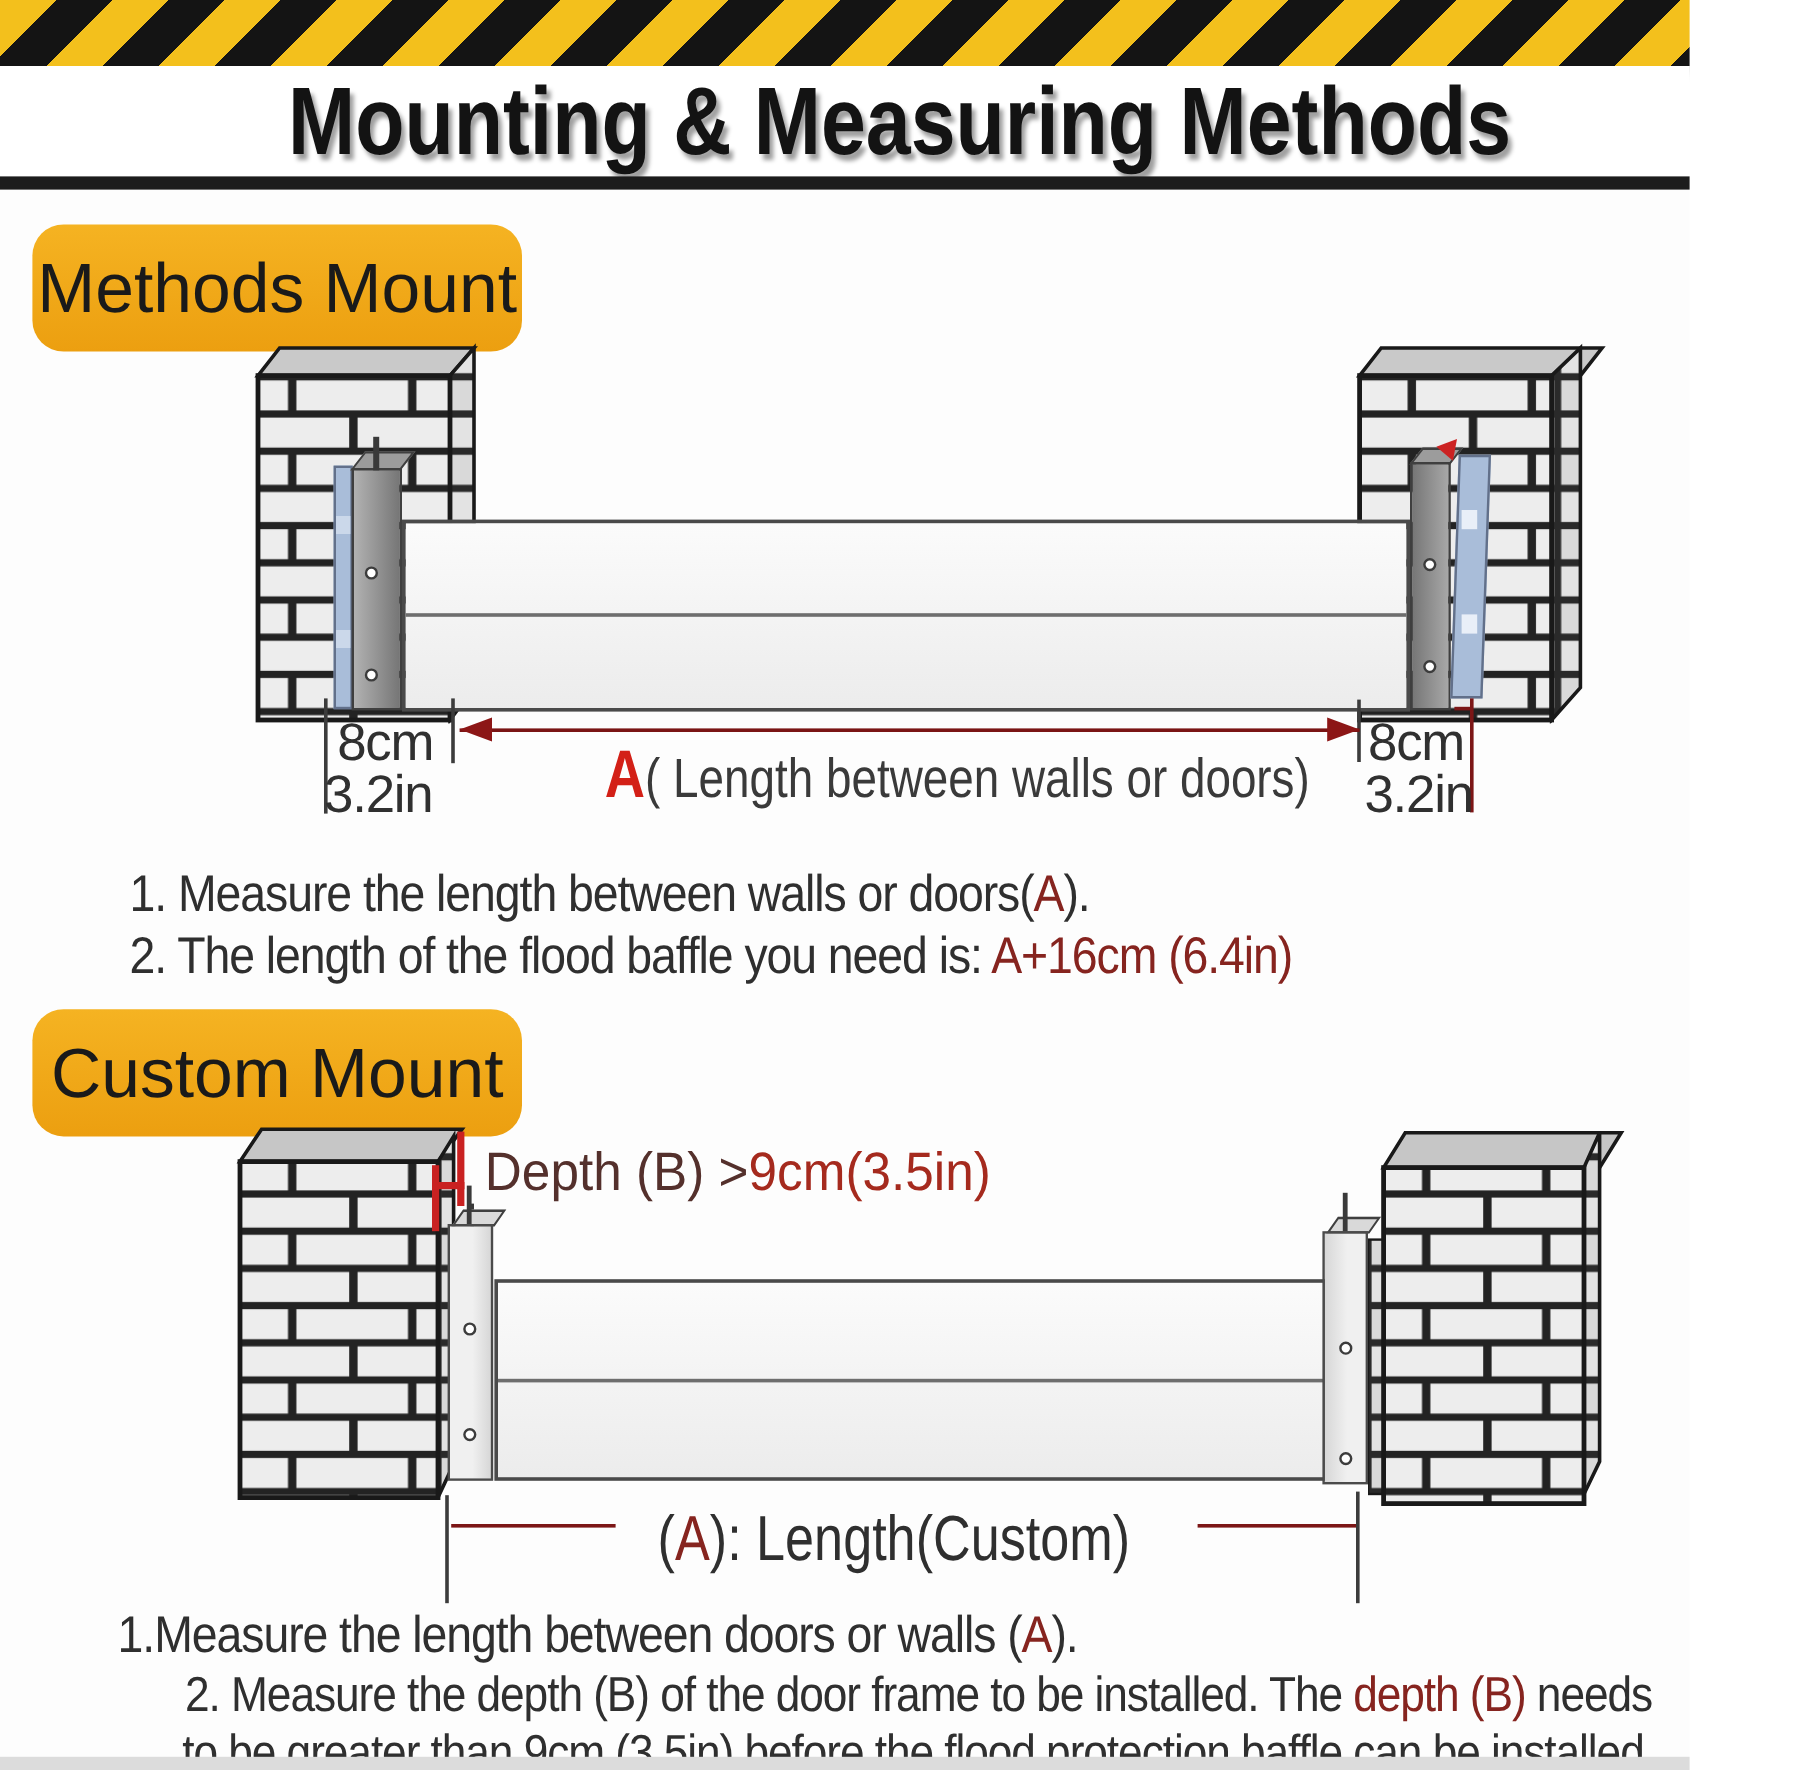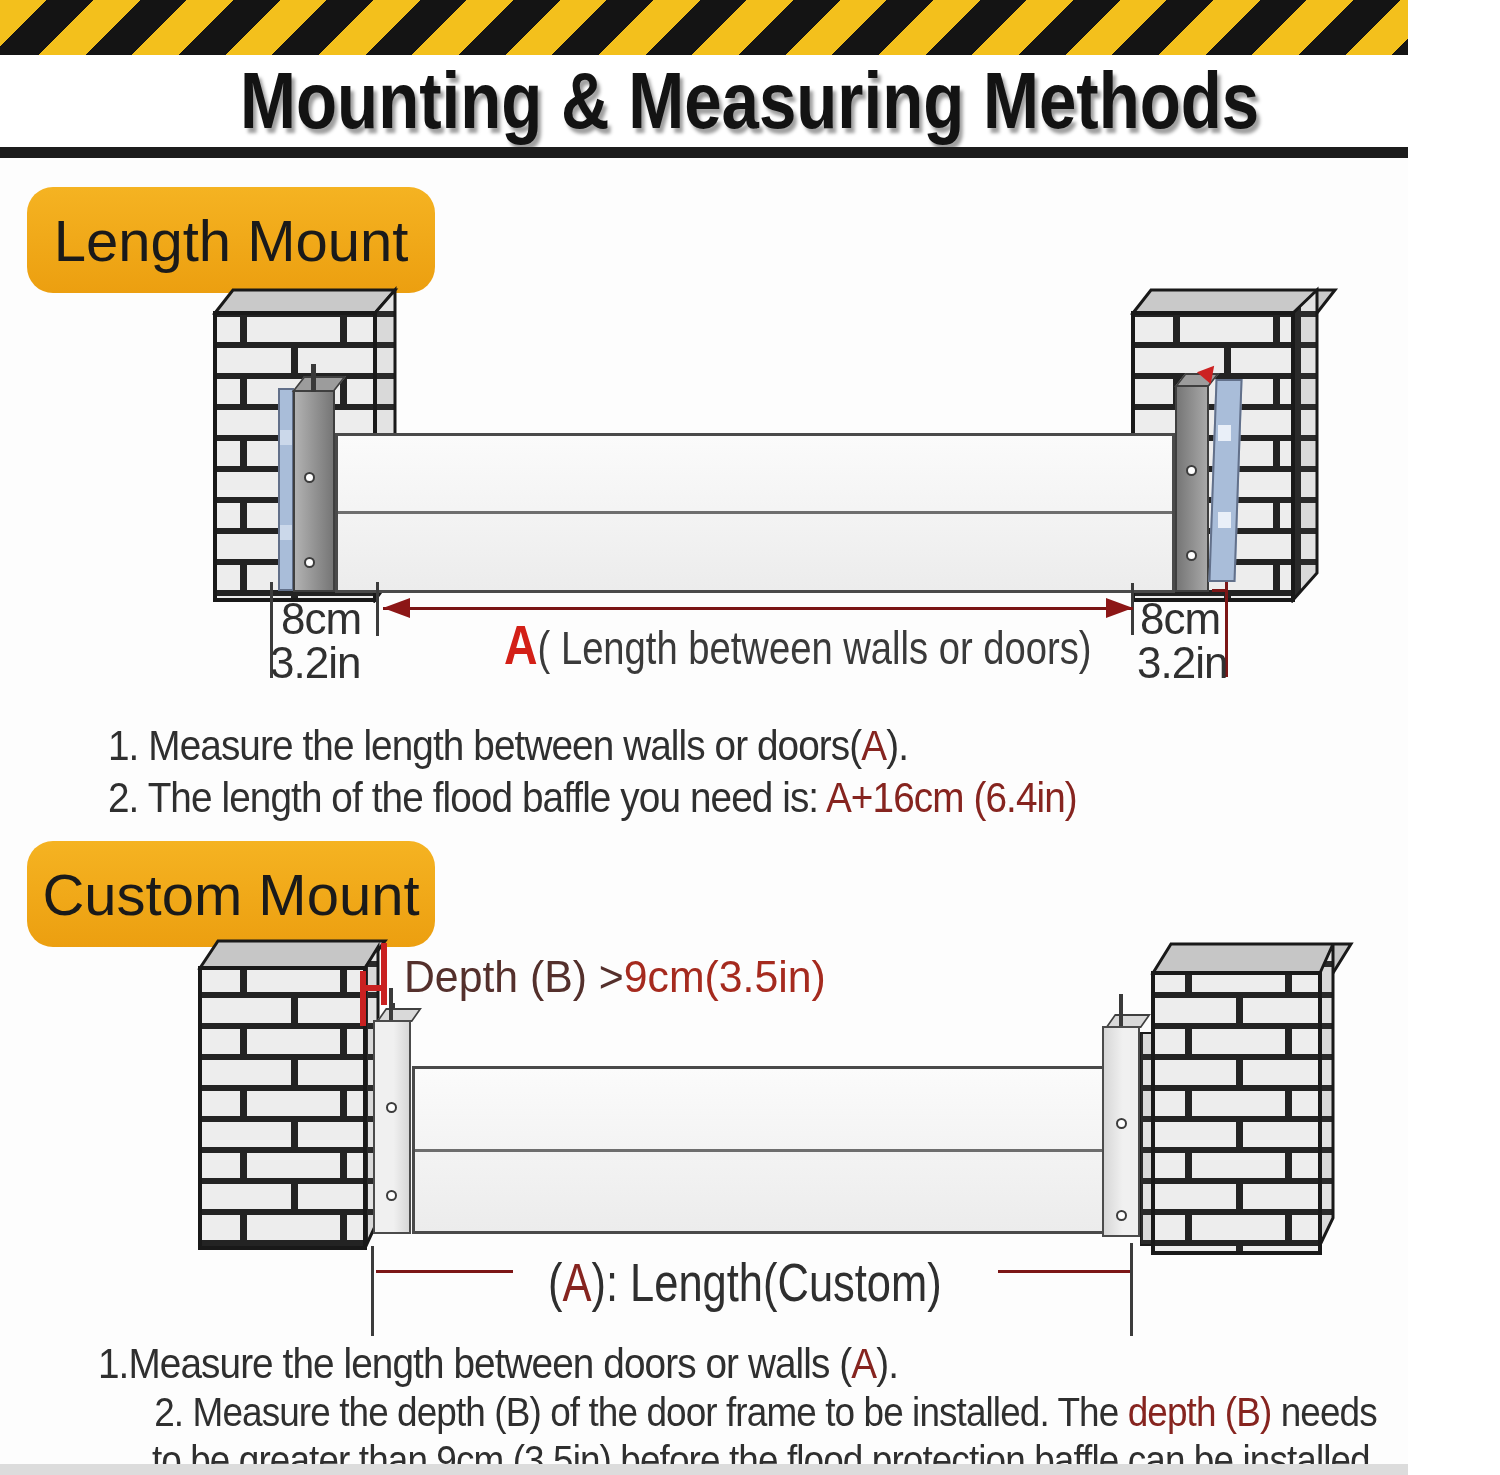--- a/index.html
+++ b/index.html
@@ -82,21 +82,21 @@
     </defs>
   </svg>
 
   <div class="abs tape"></div>
   <div class="abs title-band">
     <h1 class="title">Mounting &amp; Measuring Methods</h1>
   </div>
   <div class="abs dark-bar"></div>
 
   <div class="abs badge badge-outside">
-    <span>Length Mount</span>
+    <span>Methods Mount</span>
   </div>
 
   <svg class="abs" style="left:195px;top:283px" width="232" height="320">
     <polygon points="20,30 38,7 200,7 180,30" fill="#c9c9c9" stroke="#191919" stroke-width="3"></polygon>
     <polygon points="180,30 200,7 200,290 180,317" fill="url(#brickSidePat)" stroke="#191919" stroke-width="3"></polygon>
     <rect x="20" y="30" width="160" height="287" fill="url(#brickPat)" stroke="#191919" stroke-width="4"></rect>
   </svg>
 
   <svg class="abs" style="left:1128px;top:283px" width="214" height="320">
     <polygon points="5,30 23,7 207,7 189,30" fill="#c9c9c9" stroke="#191919" stroke-width="3"></polygon>

